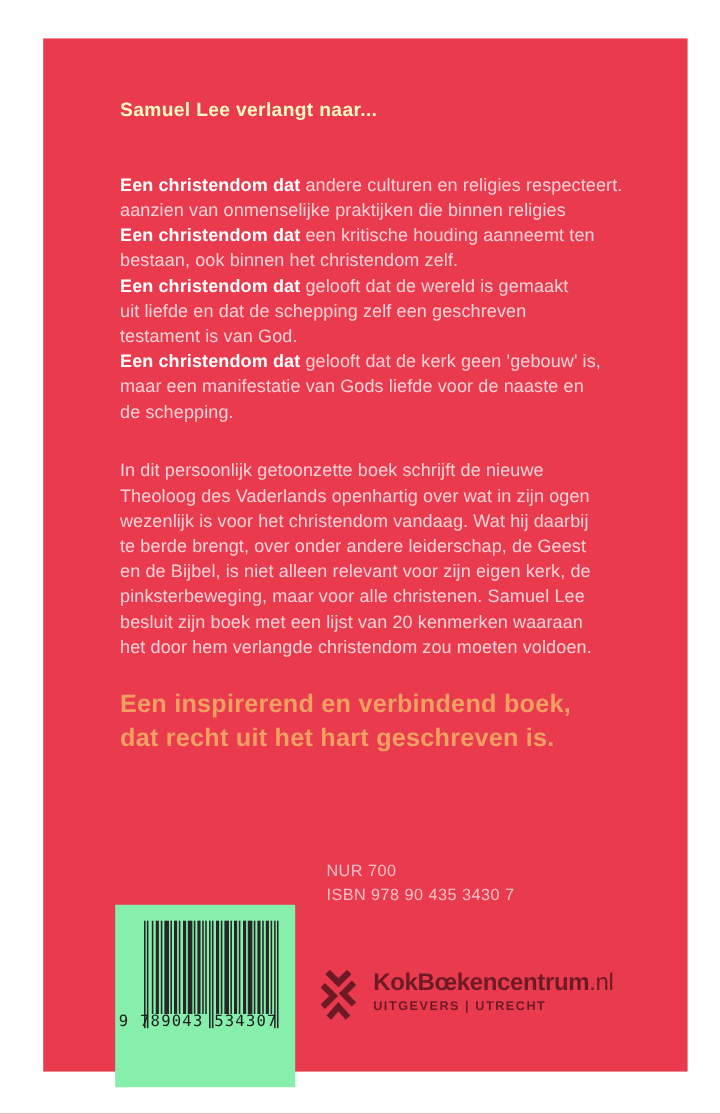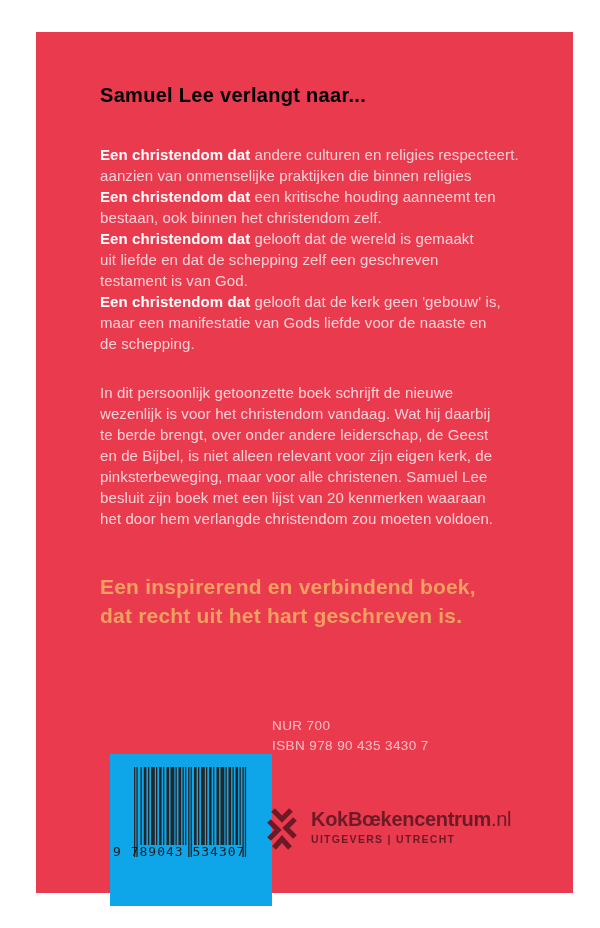--- a/index.html
+++ b/index.html
@@ -12,24 +12,24 @@
   }
   .cover {
     position: absolute;
     left: 36px; top: 32px;
     width: 537px; height: 861px;
     background: #E93A4E;
   }
   .title {
     position: absolute;
     left: 64px; top: 52px;
-    font-size: 20px;
+    font-size: 16px;
     font-weight: bold;
     letter-spacing: 0.3px;
-    color: #000000;
+    color: #fef9c3;
     white-space: nowrap;
   }
   .wishes { position: absolute; left: 64px; top: 112px; }
   .desc   { position: absolute; left: 64px; top: 350px; }
   .bline {
     white-space: nowrap;
     font-size: 15px;
     line-height: 21px;
     letter-spacing: 0.1px;
     color: rgba(255, 236, 239, 0.85);
@@ -41,23 +41,22 @@
     font-size: 21px;
     line-height: 29px;
     font-weight: bold;
     letter-spacing: 0.2px;
     color: #F2A061;
   }
   .quote div { white-space: nowrap; }
   .barcode-box {
     position: absolute;
     left: 60px; top: 722px;
-    width: 162px; height: 152px;
-    background: #0ea5e9;
-    margin-left: 14px;
+    width: 150px; height: 152px;
+    background: #86efac;
   }
   .barcode-box svg { position: absolute; left: 24px; top: 13px; }
   .digits {
     position: absolute;
     left: 3px; top: 90px;
     font-family: "DejaVu Sans Mono", monospace;
     font-size: 13px;
     letter-spacing: 1px;
     color: #1d1d1d;
     white-space: nowrap;
@@ -109,20 +108,21 @@
     <div class="bline"><b>Een christendom dat</b><span> gelooft dat de wereld is gemaakt</span></div>
     <div class="bline"><b></b><span>uit liefde en dat de schepping zelf een geschreven</span></div>
     <div class="bline"><b></b><span>testament is van God.</span></div>
     <div class="bline"><b>Een christendom dat</b><span> gelooft dat de kerk geen 'gebouw' is,</span></div>
     <div class="bline"><b></b><span>maar een manifestatie van Gods liefde voor de naaste en</span></div>
     <div class="bline"><b></b><span>de schepping.</span></div>
   </div>
 
   <div class="desc">
     <div class="bline">In dit persoonlijk getoonzette boek schrijft de nieuwe</div>
+    <div class="bline">Theoloog des Vaderlands openhartig over wat in zijn ogen</div>
     <div class="bline">wezenlijk is voor het christendom vandaag. Wat hij daarbij</div>
     <div class="bline">te berde brengt, over onder andere leiderschap, de Geest</div>
     <div class="bline">en de Bijbel, is niet alleen relevant voor zijn eigen kerk, de</div>
     <div class="bline">pinksterbeweging, maar voor alle christenen. Samuel Lee</div>
     <div class="bline">besluit zijn boek met een lijst van 20 kenmerken waaraan</div>
     <div class="bline">het door hem verlangde christendom zou moeten voldoen.</div>
   </div>
 
   <div class="quote">
     <div>Een inspirerend en verbindend boek,</div>

